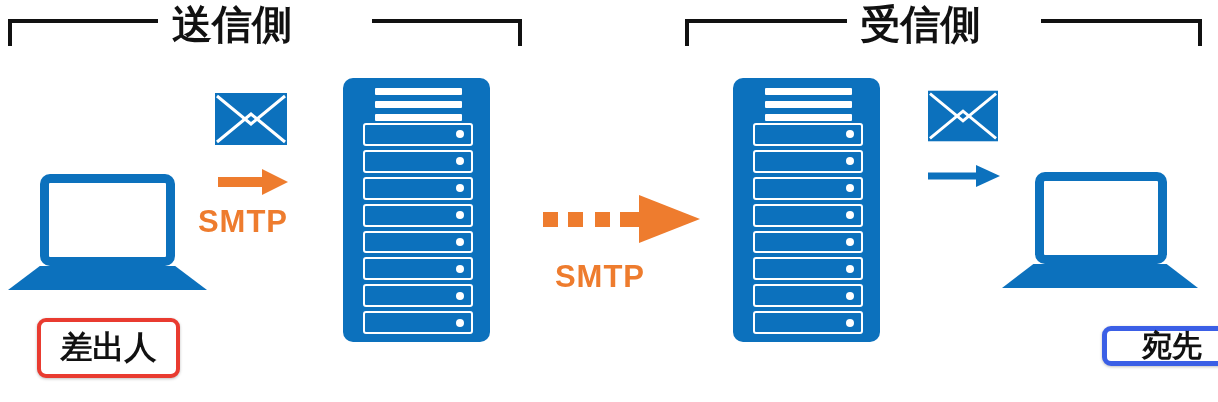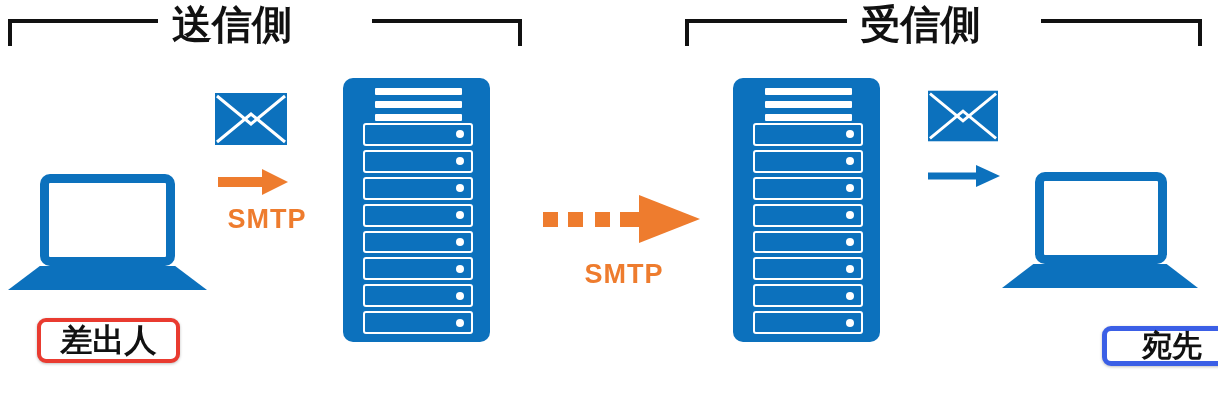--- a/index.html
+++ b/index.html
@@ -33,28 +33,28 @@
   .server-1{left:343px;}
   .server-2{left:733px;}
   .server-vents{position:absolute;left:32px;top:10px;width:87px;display:flex;flex-direction:column;gap:6px;}
   .server-vents .vent{height:7px;background:#fff;border-radius:1px;}
   .server-units{position:absolute;left:20px;right:17px;top:45px;bottom:8px;display:flex;flex-direction:column;gap:4px;}
   .server-units .unit{position:relative;flex:1;border:2px solid #fff;border-radius:3px;}
   .server-units .unit::after{content:"";position:absolute;right:7px;top:50%;width:8px;height:8px;margin-top:-4px;border-radius:50%;background:#fff;}
 
   
   .abs{position:absolute;}
-  .protocol-label{position:absolute;width:92px;text-align:center;font-size:27px;font-weight:bold;letter-spacing:1px;color:var(--orange);margin-left:24px;}
+  .protocol-label{position:absolute;width:92px;text-align:center;font-size:31px;font-weight:bold;letter-spacing:1px;color:var(--orange);}
   .smtp-left{left:197px;top:204px;}
   .smtp-mid{left:554px;top:259px;}
 
   
   .name-box{position:absolute;display:flex;align-items:center;justify-content:center;background:#fff;border-radius:9px;box-shadow:0 1px 3px rgba(0,0,0,.25);}
   .name-box .name-text{font-weight:bold;color:var(--ink);}
-  .sender-box{left:37px;top:318px;width:143px;height:45px;border:4px solid var(--red);}
+  .sender-box{left:37px;top:318px;width:143px;height:60px;border:4px solid var(--red);}
   .sender-box .name-text{font-size:32px;}
   .recipient-box{left:1073px;top:326px;width:140px;height:40px;border:5px solid var(--indigo);margin-left:29px;}
   .recipient-box .name-text{font-size:30px;}
 </style>
 </head>
 <body>
 
 <div class="canvas">
 
   <div class="bracket bracket-right">

